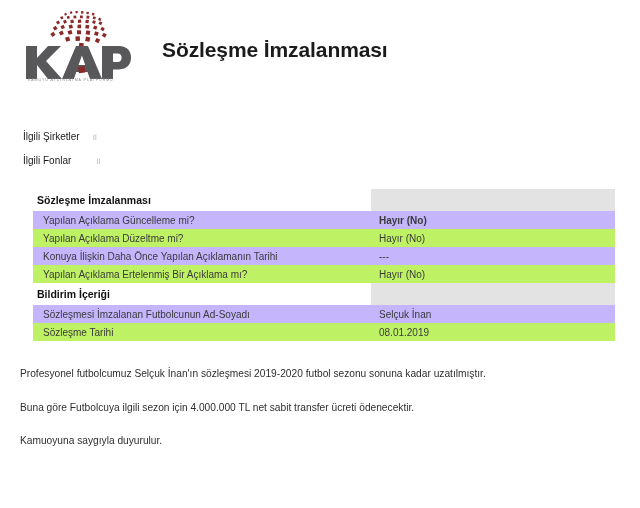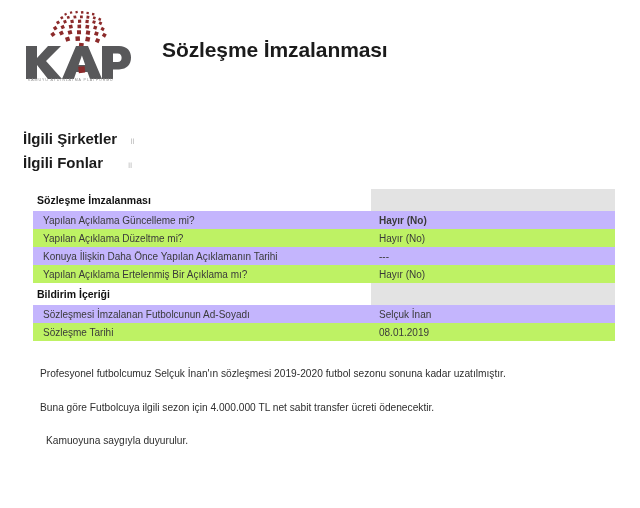--- a/index.html
+++ b/index.html
@@ -69,22 +69,22 @@
   .related-block {
     margin-top: 44px;
     padding-left: 23px;
   }
   .related-row {
     display: flex;
     align-items: baseline;
     height: 24px;
   }
   .related-label {
-    font-size: 15px;
-    font-weight: bold;
+    font-size: 10px;
+    font-weight: normal;
     color: #1b1b1b;
     white-space: nowrap;
   }
   .related-mark {
     font-size: 9px;
     color: #b9b9b9;
     margin-left: 12px;
   }
   .related-row.fonlar .related-mark { margin-left: 24px; }
 
@@ -129,32 +129,32 @@
     display: block;
     padding-left: 8px;
     white-space: nowrap;
     color: #3a3a3a;
   }
   td.col-value .val.bold { font-weight: bold; }
 
   
   .body-copy {
     margin-top: 26px;
-    padding-left: 40px;
+    padding-left: 20px;
     padding-right: 30px;
   }
   .body-copy p {
     margin: 0 0 20px 0;
     font-size: 10.2px;
     line-height: 14px;
     color: #2e2e2e;
   }
   .closing {
     margin-top: 12px;
-    padding-left: 46px;
+    padding-left: 20px;
     font-size: 10.2px;
     color: #2e2e2e;
   }
 </style>
 </head>
 <body>
 
 <div class="header">
 
   <div class="logo">

